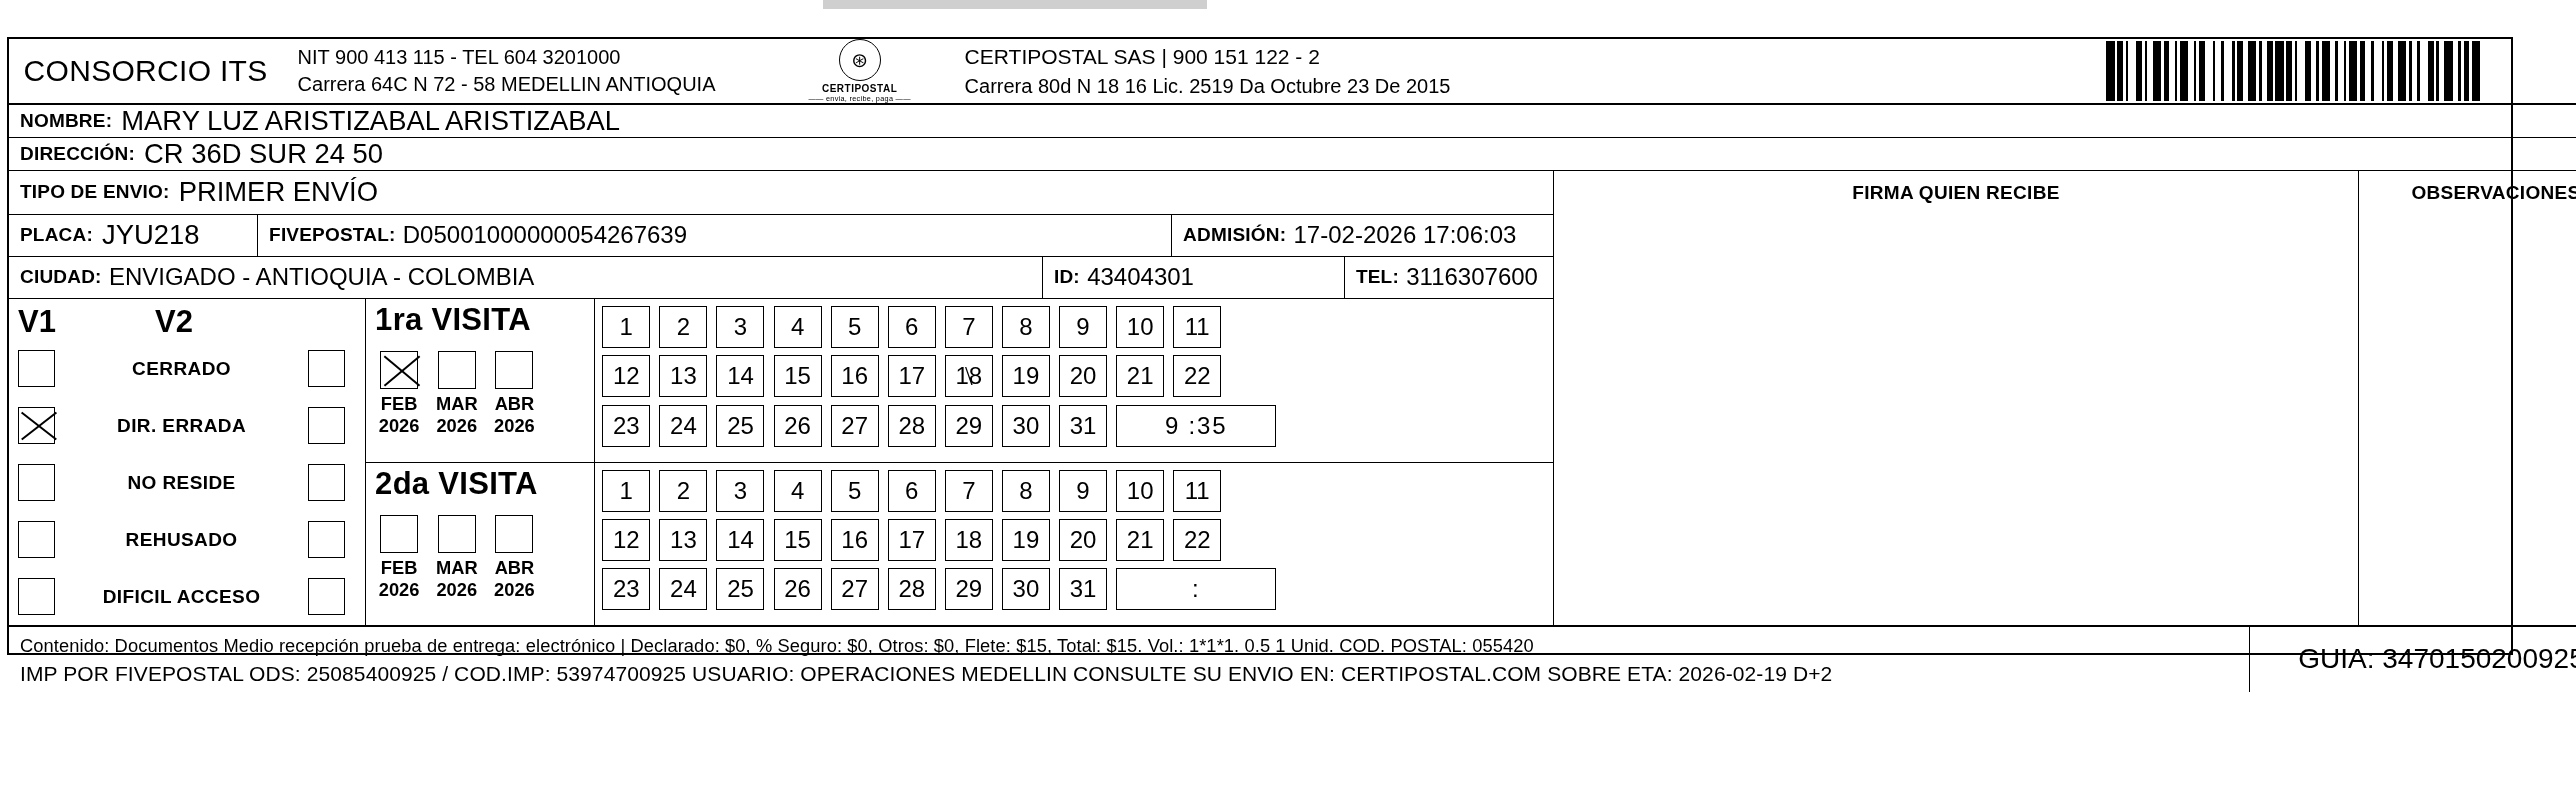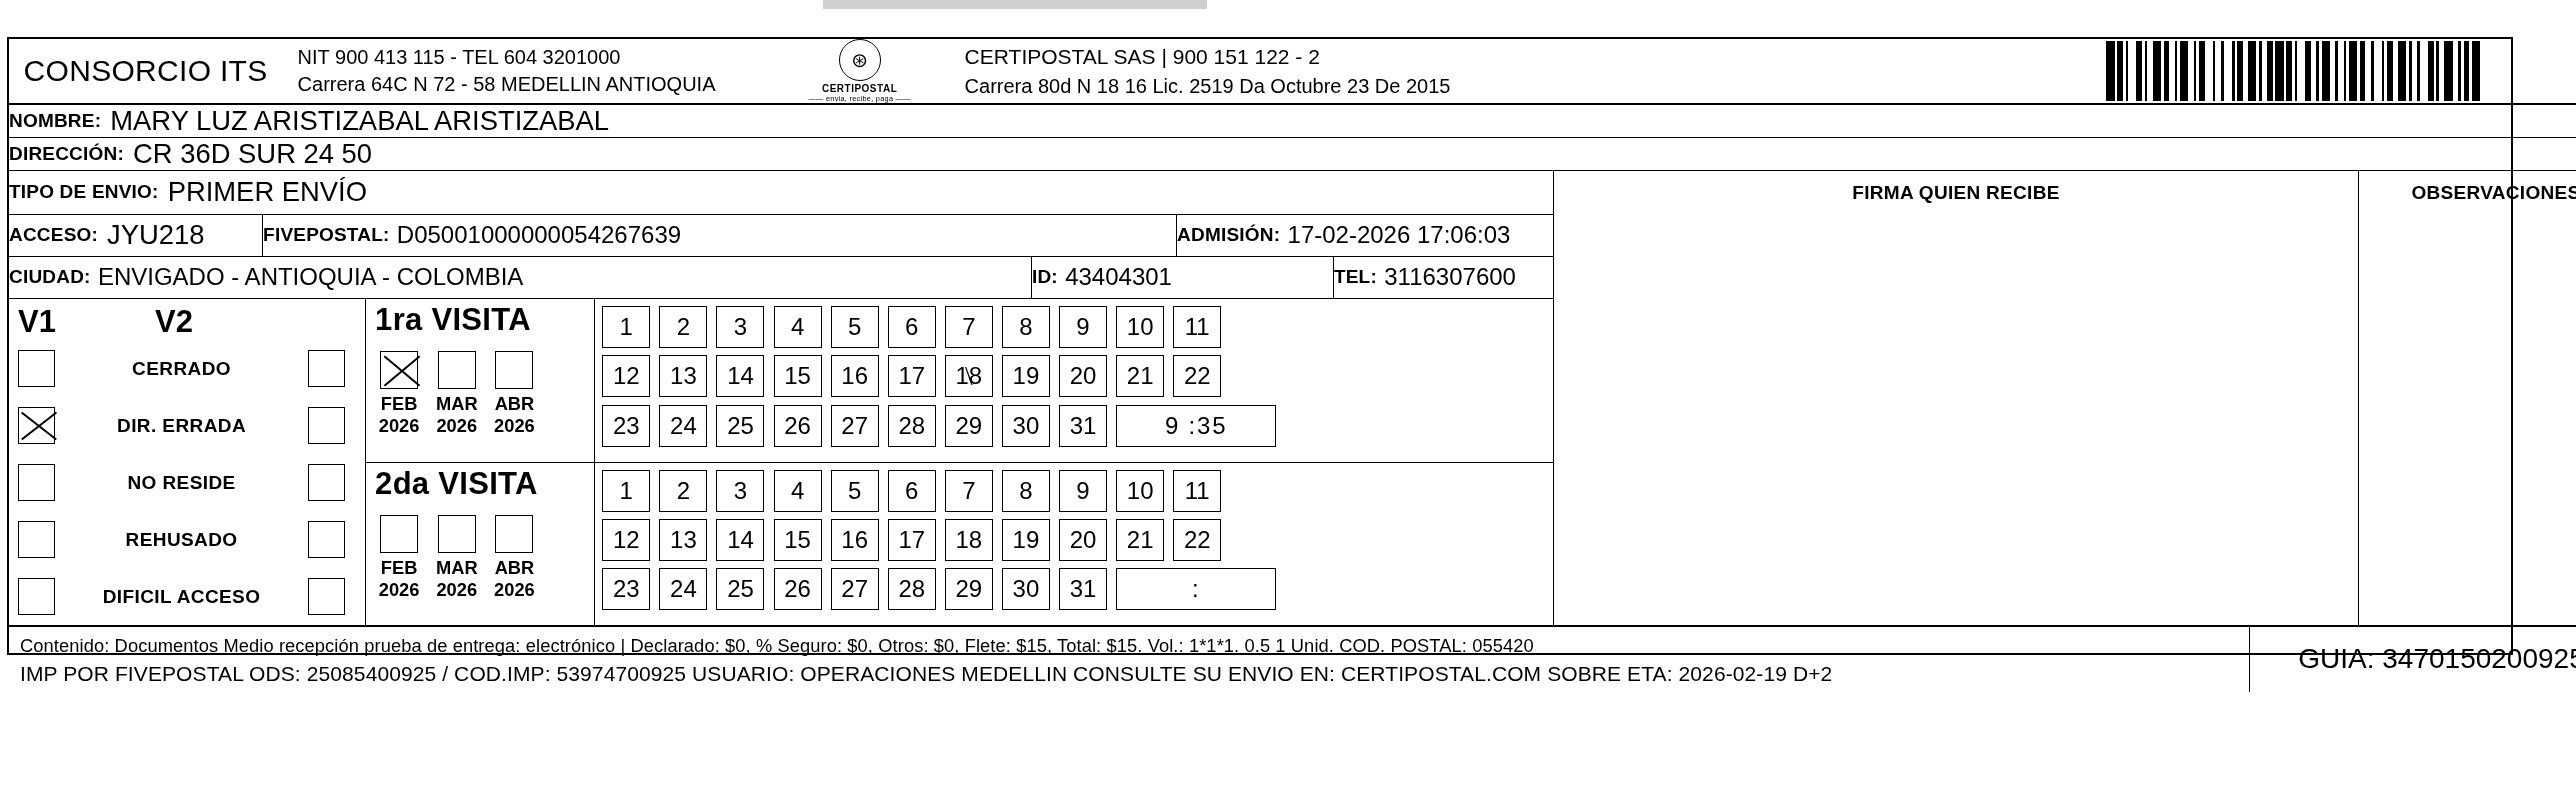--- a/index.html
+++ b/index.html
@@ -20,21 +20,21 @@
   .logo-txt2{font-size:7.3px;letter-spacing:0.3px;}
   .hdr-certi{flex:1;font-size:20px;line-height:1.4;}
   .hdr-certi .l1{font-size:21px;}
   .hdr-certi .l2{font-size:20px;}
   .hdr-barcode{width:677px;display:flex;align-items:center;justify-content:center;}
   .barcode{height:60px;display:flex;align-items:stretch;}
   .barcode i{display:block;background:#000;height:100%;}
 
   
   .row{display:flex;align-items:center;border-bottom:1.8px solid #000;box-sizing:border-box;}
-  .lbl{font-size:19px;font-weight:bold;letter-spacing:0.2px;}
+  .lbl{font-size:19px;font-weight:bold;letter-spacing:0.2px;padding-left:11px;}
   .val{font-size:27.4px;padding-left:9.1px;}
   .val-sm{font-size:24px;padding-left:7.3px;}
   .r-nombre{height:42px;}
   .r-direccion{height:38px;}
   .r-tipo{height:44px;}
   .r-placa{height:42px;}
   .r-ciudad{height:42px;}
 
   .cellsep{border-left:1.8px solid #000;height:100%;display:flex;align-items:center;box-sizing:border-box;}
 
@@ -216,21 +216,21 @@
       <div class="midwrap">
         <div class="left-mid">
 
           <div class="info-rows">
             <div class="row r-tipo">
               <span class="lbl">TIPO DE ENVIO:</span>
               <span class="val">PRIMER ENVÍO</span>
             </div>
 
             <div class="row r-placa">
-              <span class="lbl">ACCESO:</span>
+              <span class="lbl">PLACA:</span>
               <span class="val" style="width:155px">JYU218</span>
               <span class="cellsep" style="width:914px">
                 <span class="lbl">FIVEPOSTAL:</span>
                 <span class="val-sm">D05001000000054267639</span>
               </span>
               <span class="cellsep" style="flex:1">
                 <span class="lbl">ADMISIÓN:</span>
                 <span class="val-sm">17-02-2026 17:06:03</span>
               </span>
             </div>

